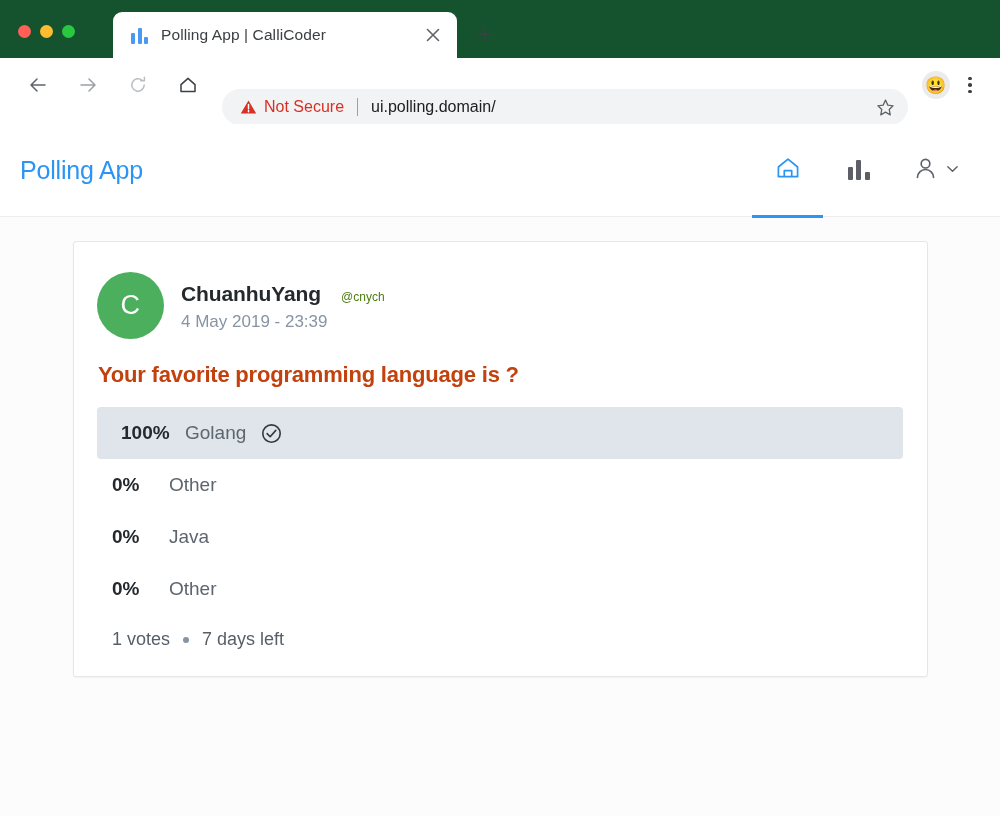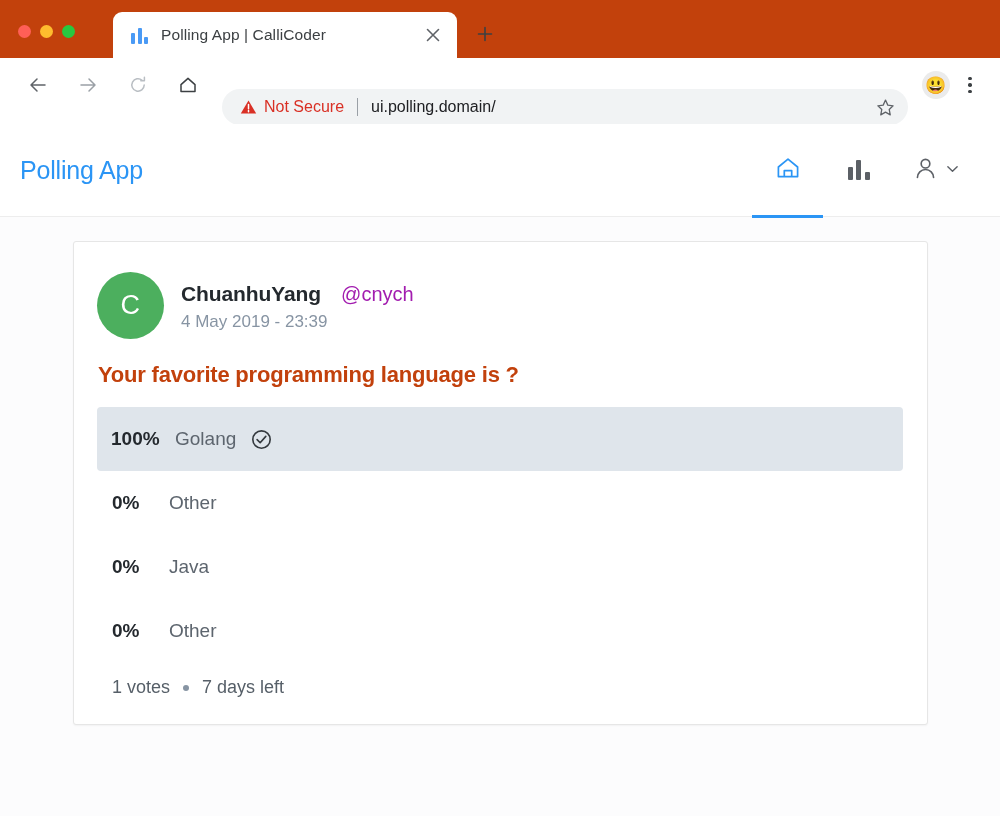--- a/index.html
+++ b/index.html
@@ -16,21 +16,21 @@
   
   .browser-window {
     width: 1000px;
     height: 816px;
     position: relative;
     background: #ffffff;
   }
 
   .tabstrip {
     height: 58px;
-    background: #c2410c;
+    background: #14532d;
     position: relative;
     display: flex;
     align-items: flex-end;
     padding-left: 10px;
   }
 
   .traffic-lights {
     position: absolute;
     left: 18px;
     top: 25px;
@@ -293,44 +293,44 @@
     align-items: baseline;
     gap: 20px;
   }
   .author-name {
     font-size: 21px;
     font-weight: bold;
     color: #24292e;
     letter-spacing: -0.1px;
   }
   .author-handle {
-    font-size: 20px;
-    color: #a21caf;
+    font-size: 12px;
+    color: #4d7c0f;
   }
   .poll-date {
     font-size: 17px;
     color: #8794a3;
     margin-top: 6px;
   }
 
   .poll-question {
     font-size: 22px;
     font-weight: bold;
     color: #c2410c;
     margin: 12px 0 19px 1px;
     letter-spacing: -0.2px;
   }
 
   .options { display: flex; flex-direction: column; }
 
   .option-row {
     display: flex;
     align-items: center;
-    height: 64px;
-    padding: 0 14px;
+    height: 52px;
+    padding: 0 24px;
     border-radius: 4px;
     gap: 12px;
   }
   .option-row.selected { background: #dfe5eb; }
   .option-row.plain { padding-left: 15px; }
 
   .option-pct {
     font-size: 19px;
     font-weight: bold;
     color: #24292e;

